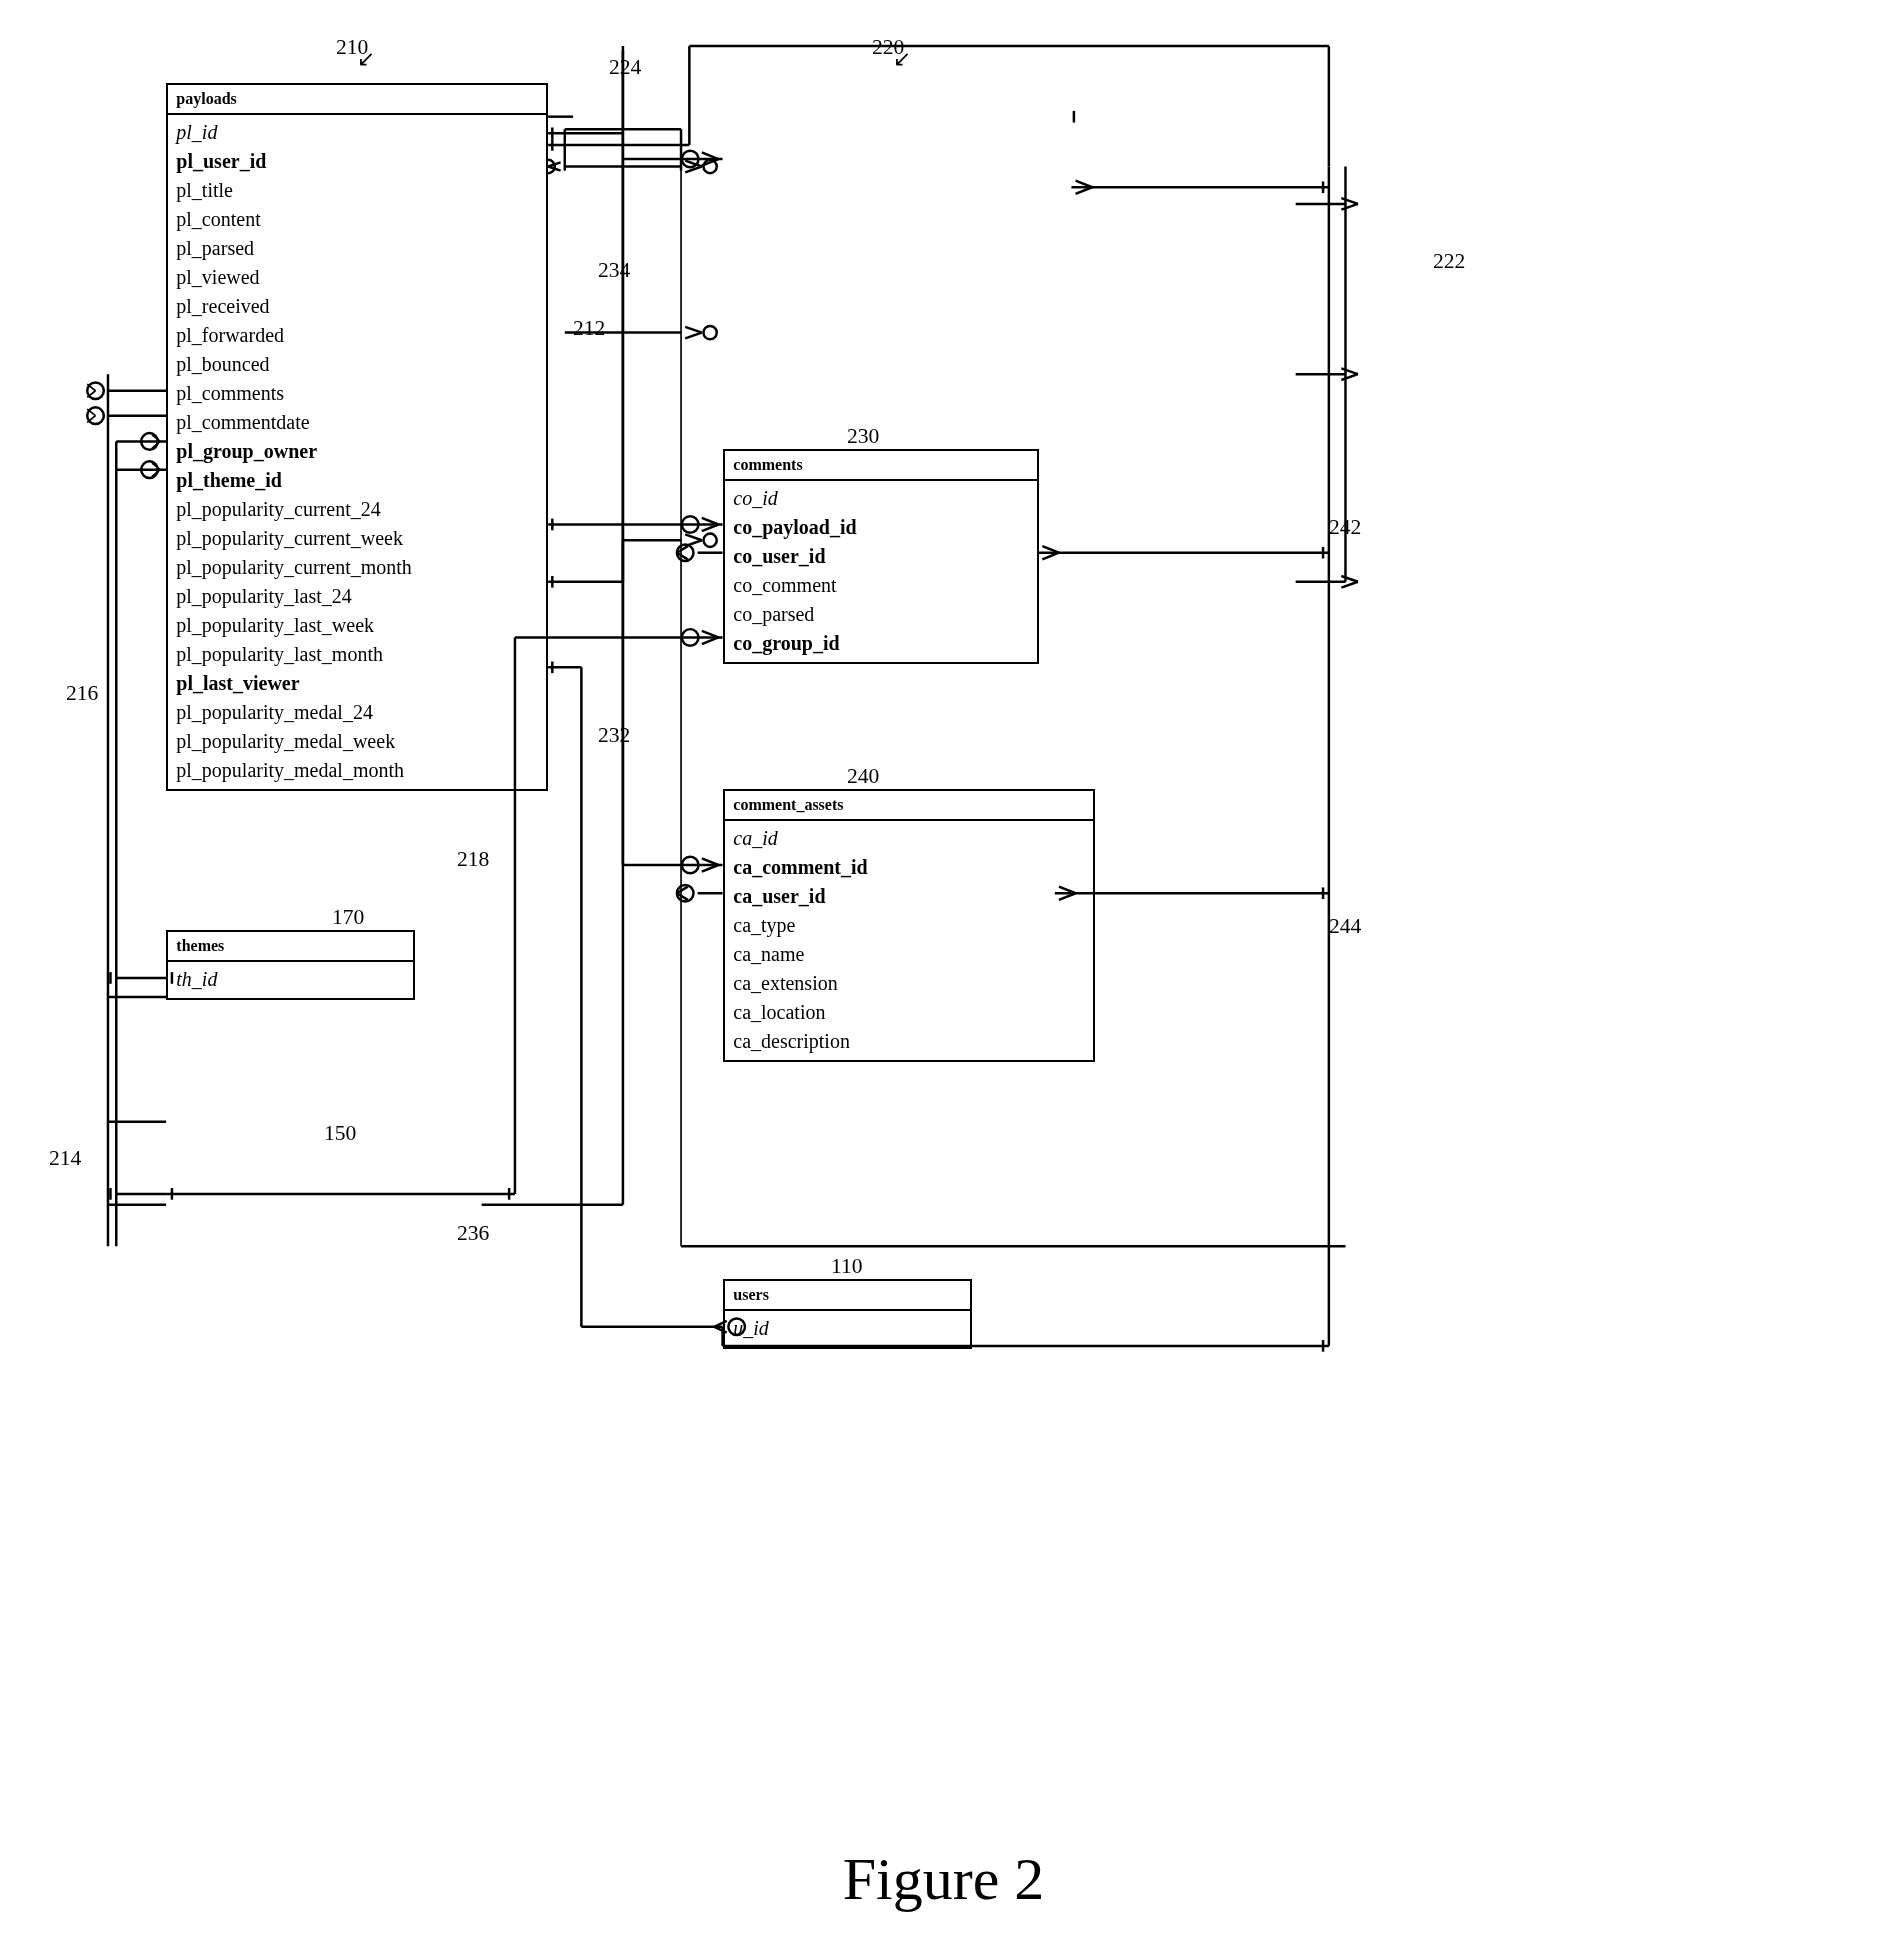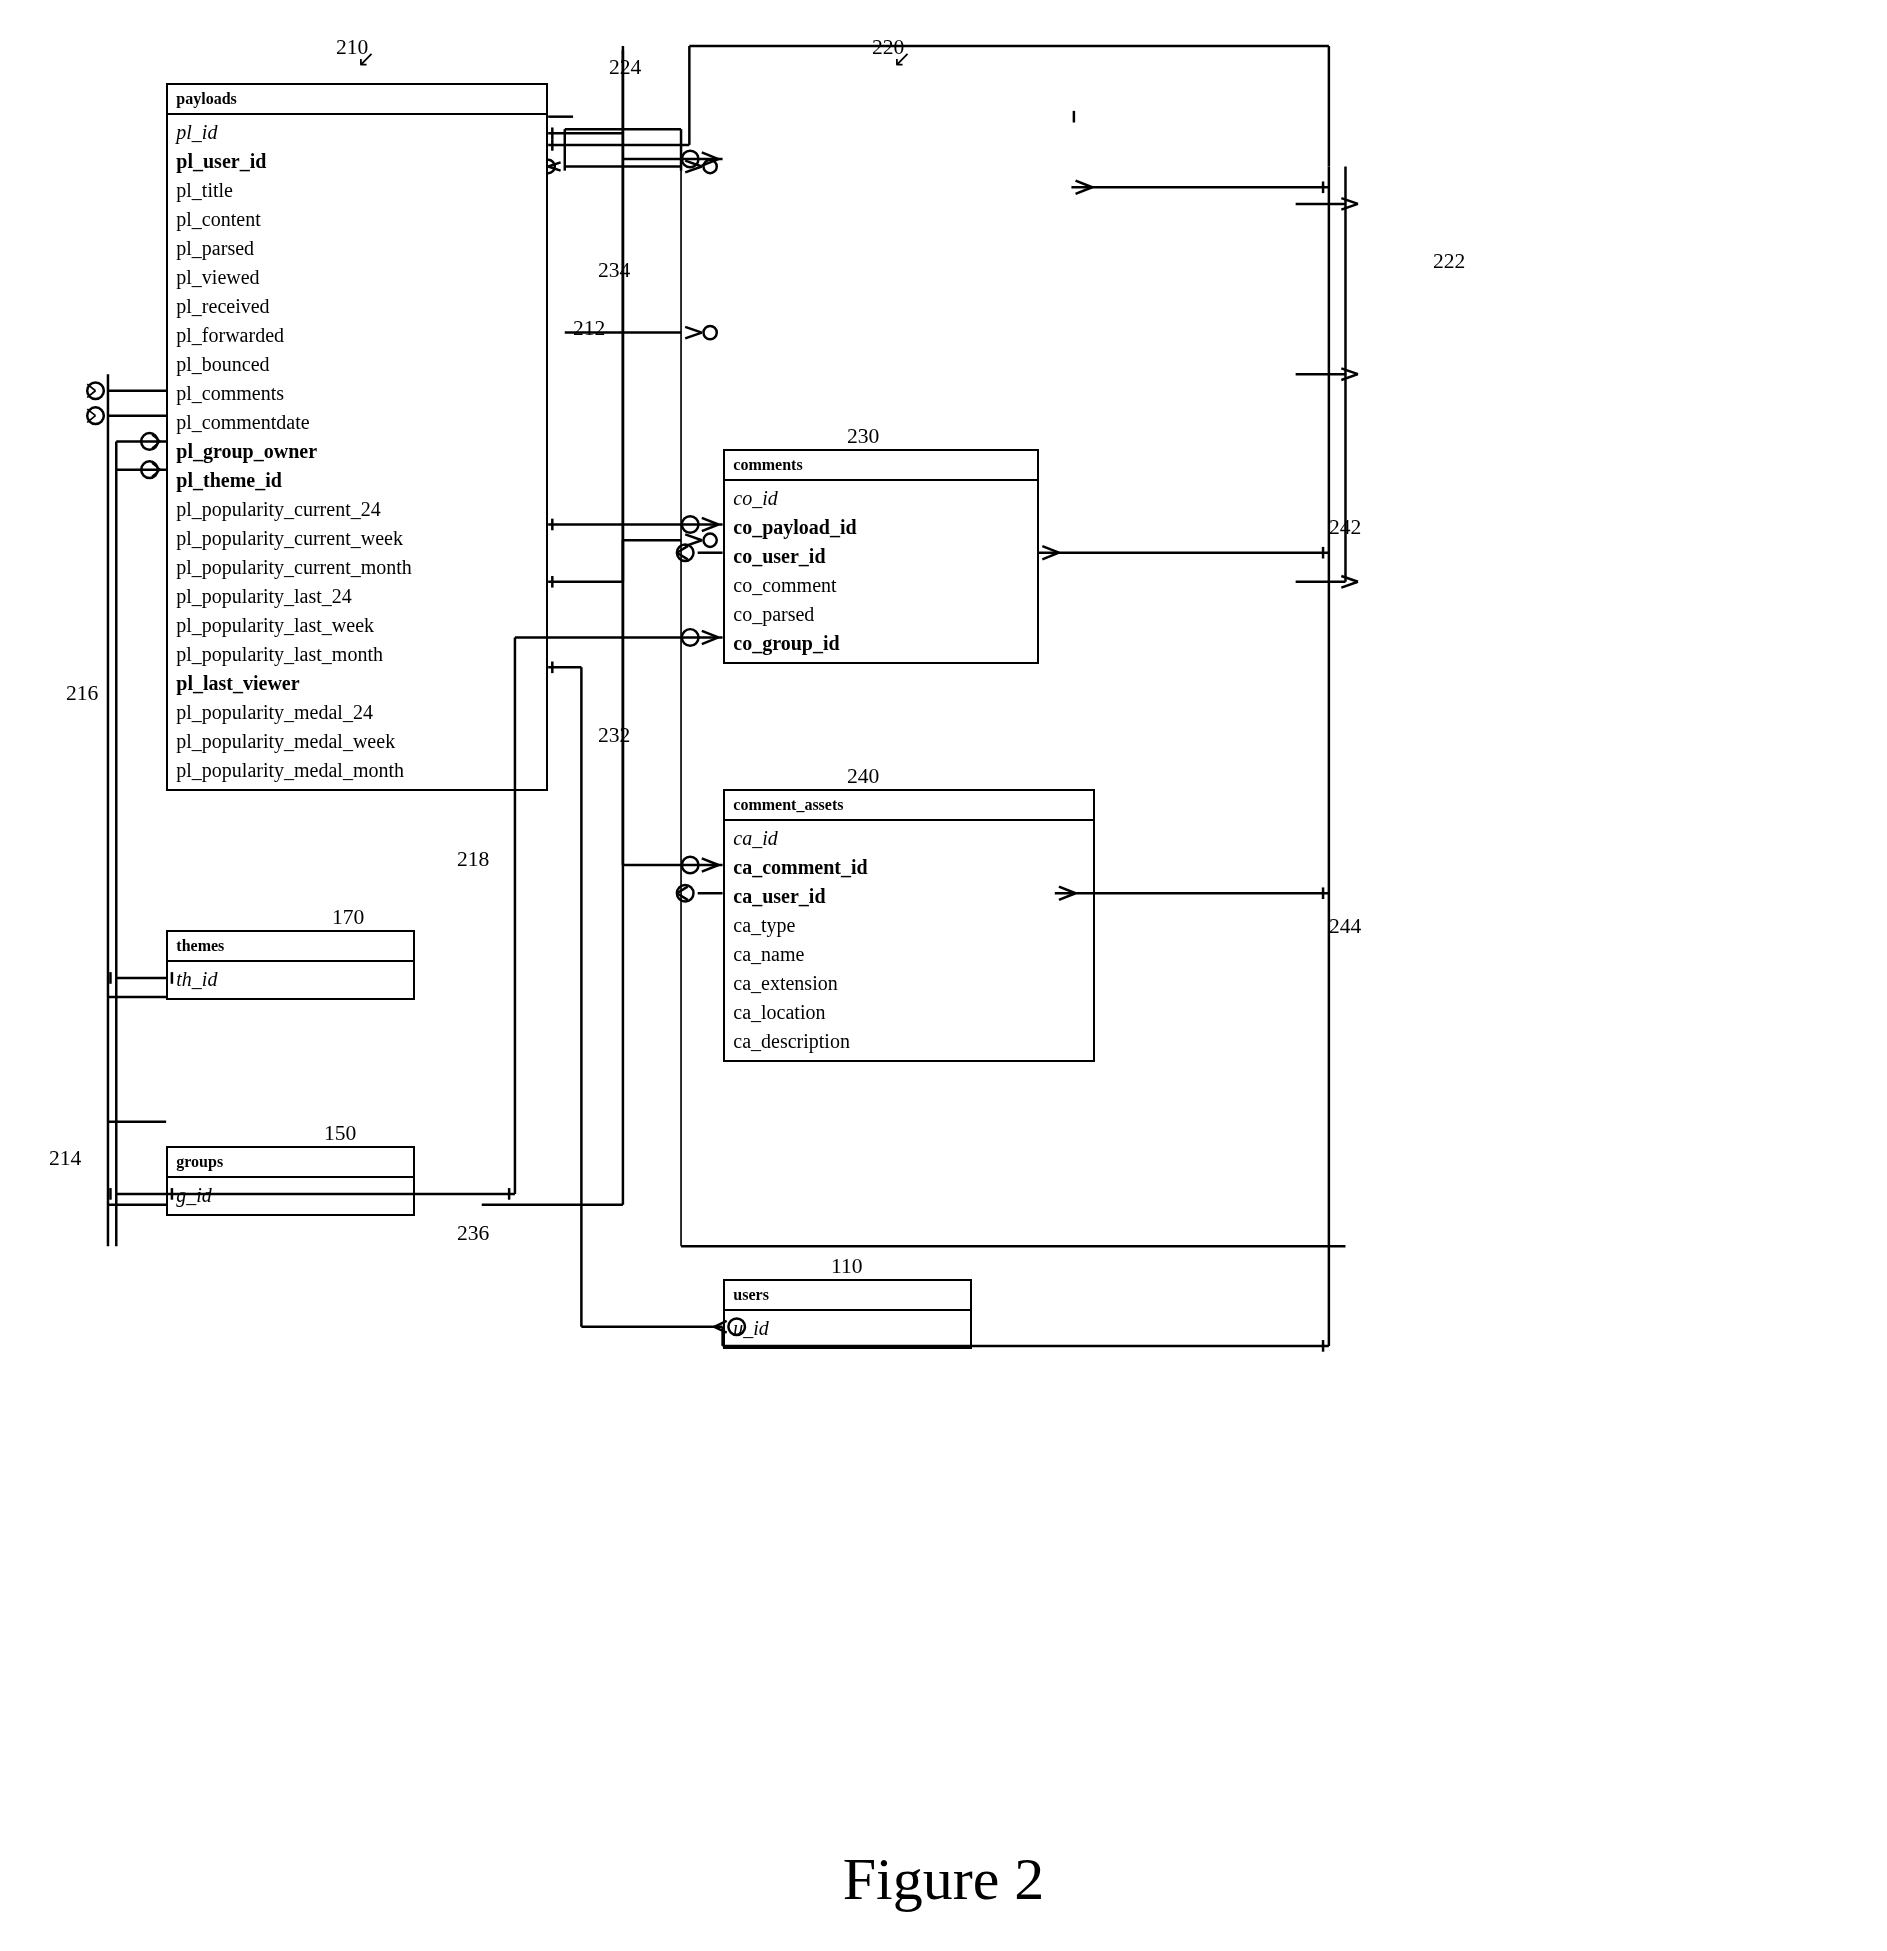--- a/index.html
+++ b/index.html
@@ -207,26 +207,20 @@
     </div>
   </div>
 
   <div class="entity-box" style="left: 166px; top: 930px; width: 249px;">
     <div class="entity-header">themes</div>
     <div class="entity-fields">
       <div class="entity-field field-italic">th_id</div>
     </div>
   </div>
 
-  <div class="entity-box" style="left: 166px; top: 1146px; width: 249px;">
-    <div class="entity-header">groups</div>
-    <div class="entity-fields">
-      <div class="entity-field field-italic">g_id</div>
-    </div>
-  </div>
 
   <div class="entity-box" style="left: 723px; top: 1279px; width: 249px;">
     <div class="entity-header">users</div>
     <div class="entity-fields">
       <div class="entity-field field-italic">u_id</div>
     </div>
   </div>
 
   <div class="ref-label" style="left: 336px; top: 35px;">210</div>
   <div class="ref-label" style="left: 357px; top: 46px;">↙</div>

